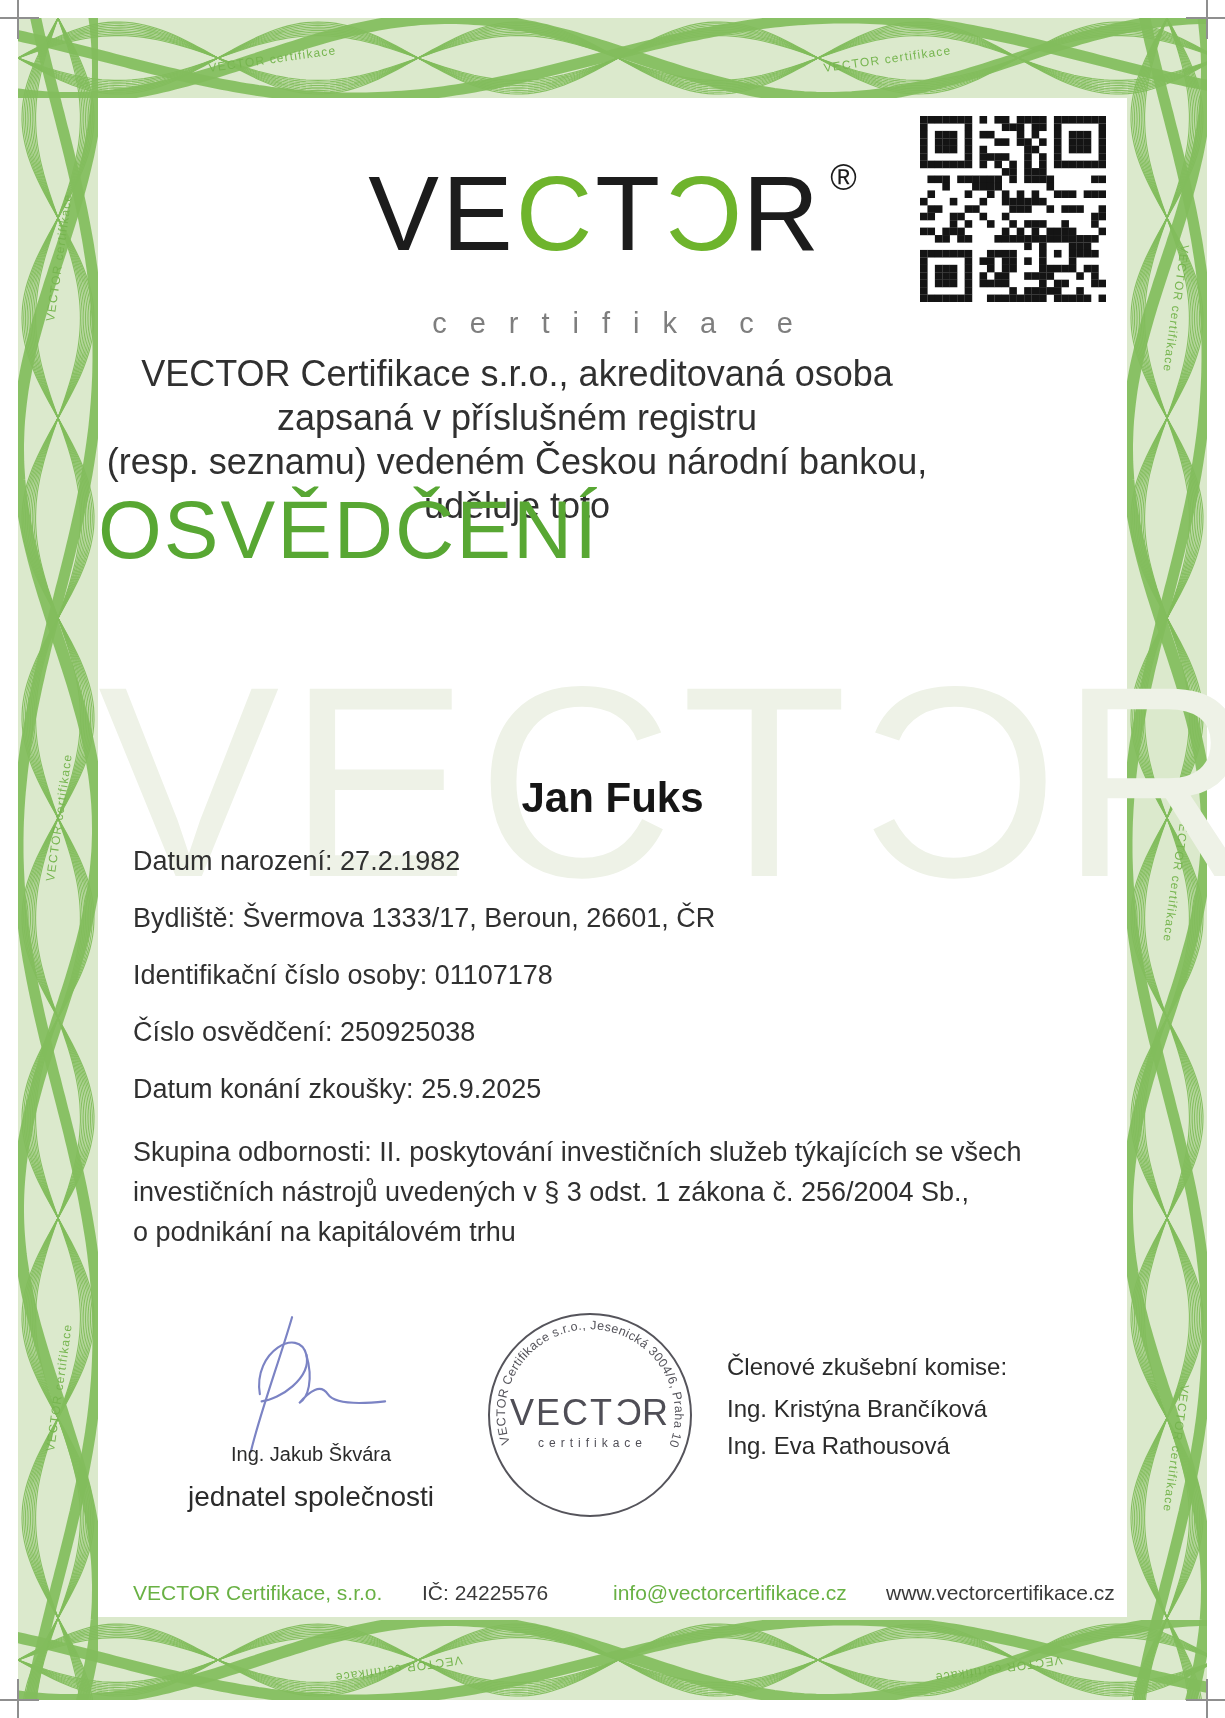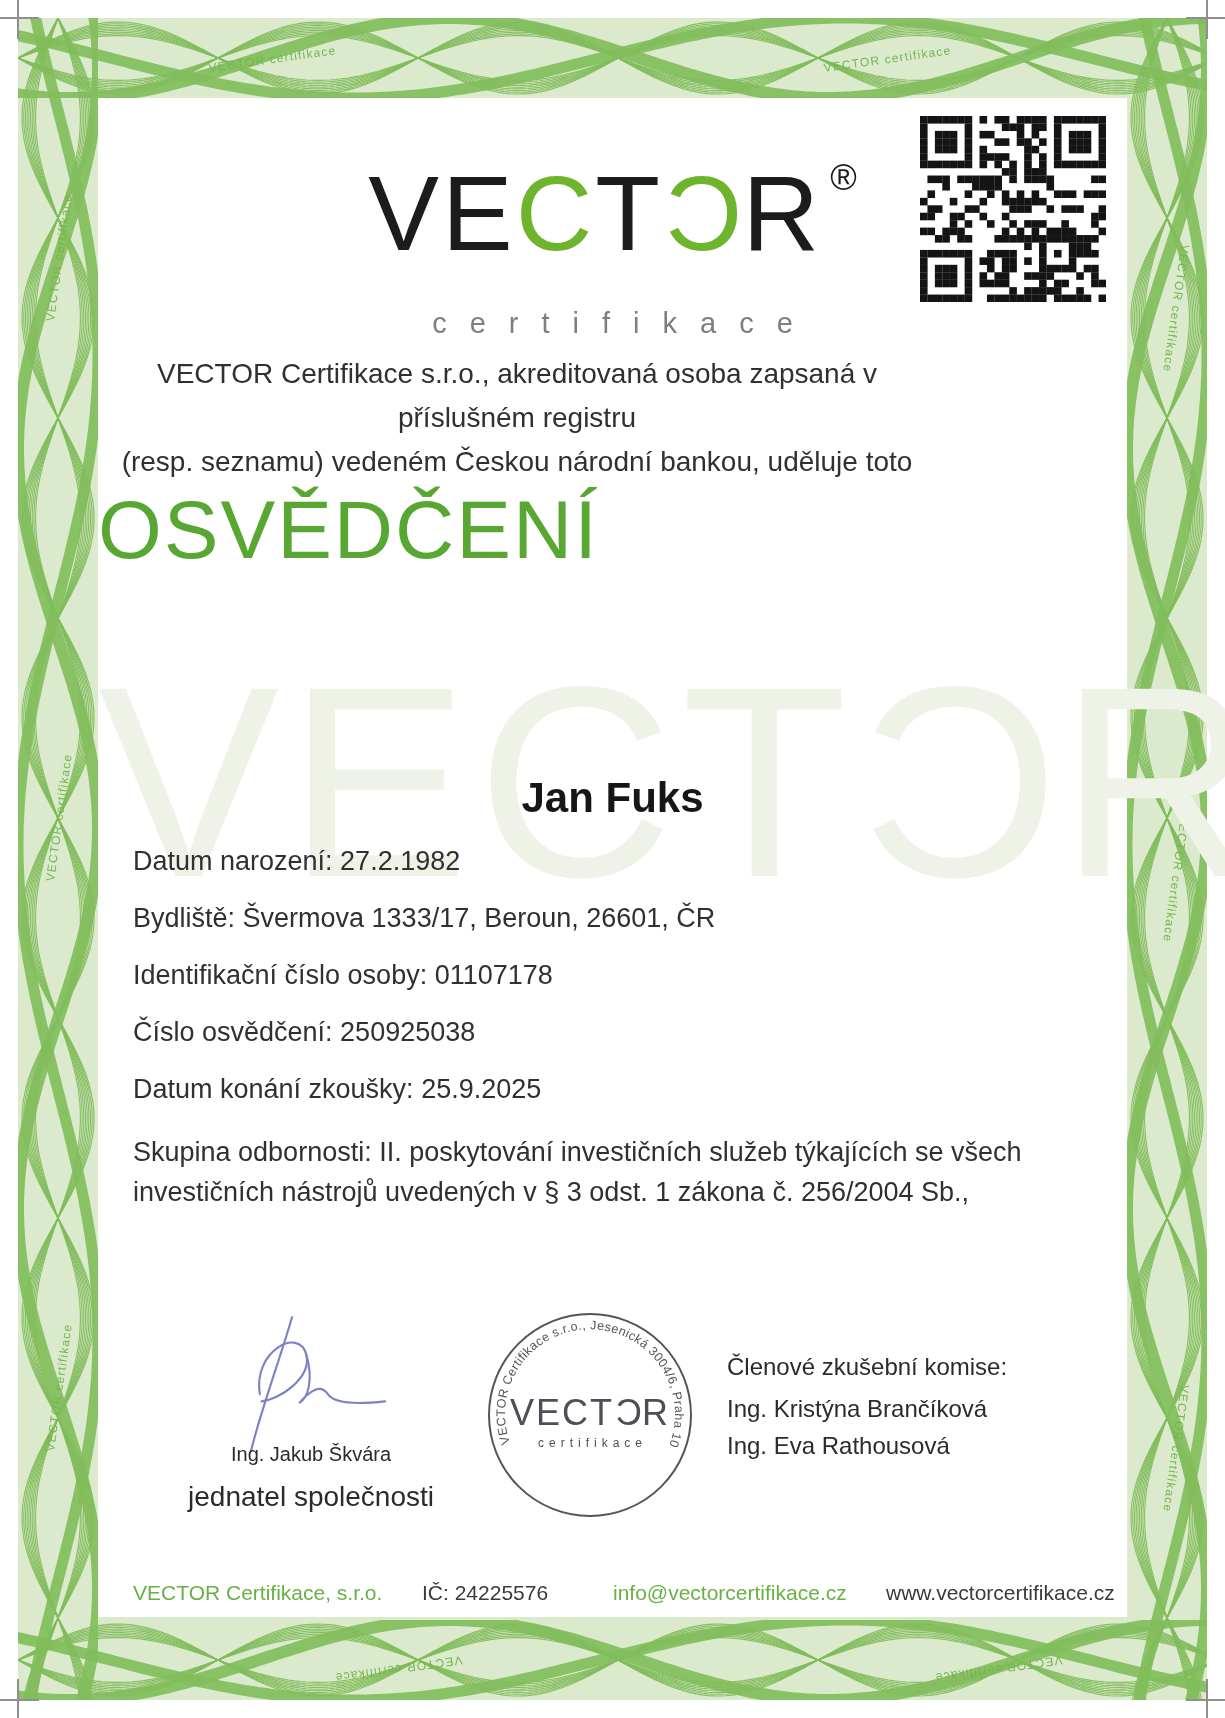--- a/index.html
+++ b/index.html
@@ -27,21 +27,21 @@
   }
   .flip{display:inline-block;transform:scaleX(-1);}
   
   .logo-wrap{position:absolute;left:98px;top:160px;width:1029px;text-align:center;}
   .logo-main{font-size:106px;line-height:106px;letter-spacing:3px;color:#1c1c1c;white-space:nowrap;}
   .logo-main .green{color:#6eb42c;}
   .reg{position:relative;top:-60px;font-size:36px;letter-spacing:0;color:#1c1c1c;margin-left:8px;}
   .logo-sub{margin-top:16px;font-size:29px;letter-spacing:23px;color:#7e7e7e;text-indent:23px;}
   .qr{position:absolute;left:920px;top:116px;width:186px;height:186px;}
   
-  .intro{position:absolute;left:98px;top:352px;width:838px;text-align:center;font-size:28px;line-height:44px;color:#303030;}
+  .intro{position:absolute;left:98px;top:352px;width:838px;text-align:center;font-size:36px;line-height:44px;color:#303030;}
   .cert-title{position:absolute;left:98px;top:478px;width:1029px;text-align:left;
     font-size:82px;line-height:104px;font-weight:300;letter-spacing:2px;color:#58a733;}
   .subtitle{position:absolute;left:98px;top:612px;width:1029px;text-align:center;font-size:28px;line-height:44px;color:#303030;}
   .recipient{position:absolute;left:98px;top:772px;width:1029px;text-align:center;
     font-size:42px;line-height:52px;font-weight:bold;color:#161616;}
   .details{position:absolute;left:133px;top:846px;width:994px;text-align:left;font-size:27px;color:#303030;}
   .details .detail-line{line-height:30px;margin-bottom:27px;}
   .expertise{position:absolute;left:133px;top:1132px;width:994px;text-align:left;font-size:27px;line-height:40px;color:#303030;}
   
   .signature{position:absolute;left:233px;top:1312px;width:170px;height:150px;}
@@ -525,20 +525,21 @@
     <div class="detail-line">Datum narození: 27.2.1982</div>
     <div class="detail-line">Bydliště: Švermova 1333/17, Beroun, 26601, ČR</div>
     <div class="detail-line">Identifikační číslo osoby: 01107178</div>
     <div class="detail-line">Číslo osvědčení: 250925038</div>
     <div class="detail-line">Datum konání zkoušky: 25.9.2025</div>
   </div>
 
   <div class="expertise">
     <div>Skupina odbornosti: II. poskytování investičních služeb týkajících se všech</div>
     <div>investičních nástrojů uvedených v § 3 odst. 1 zákona č. 256/2004 Sb.,</div>
+    <div>o podnikání na kapitálovém trhu</div>
   </div>
 
   <svg class="signature" viewBox="0 0 190 160">
     <g fill="none" stroke="#7b83c4" stroke-width="2.4" stroke-linecap="round">
       <path d="M66,2 C52,50 30,110 20,152"></path>
       <path d="M30,88 C22,40 74,12 82,44 C88,70 52,94 32,96"></path>
       <path d="M82,44 C90,72 84,92 74,98 C86,84 98,76 106,88 C112,97 134,100 170,96"></path>
     </g>
   </svg>
   <div class="sig-name">Ing. Jakub Škvára</div>

